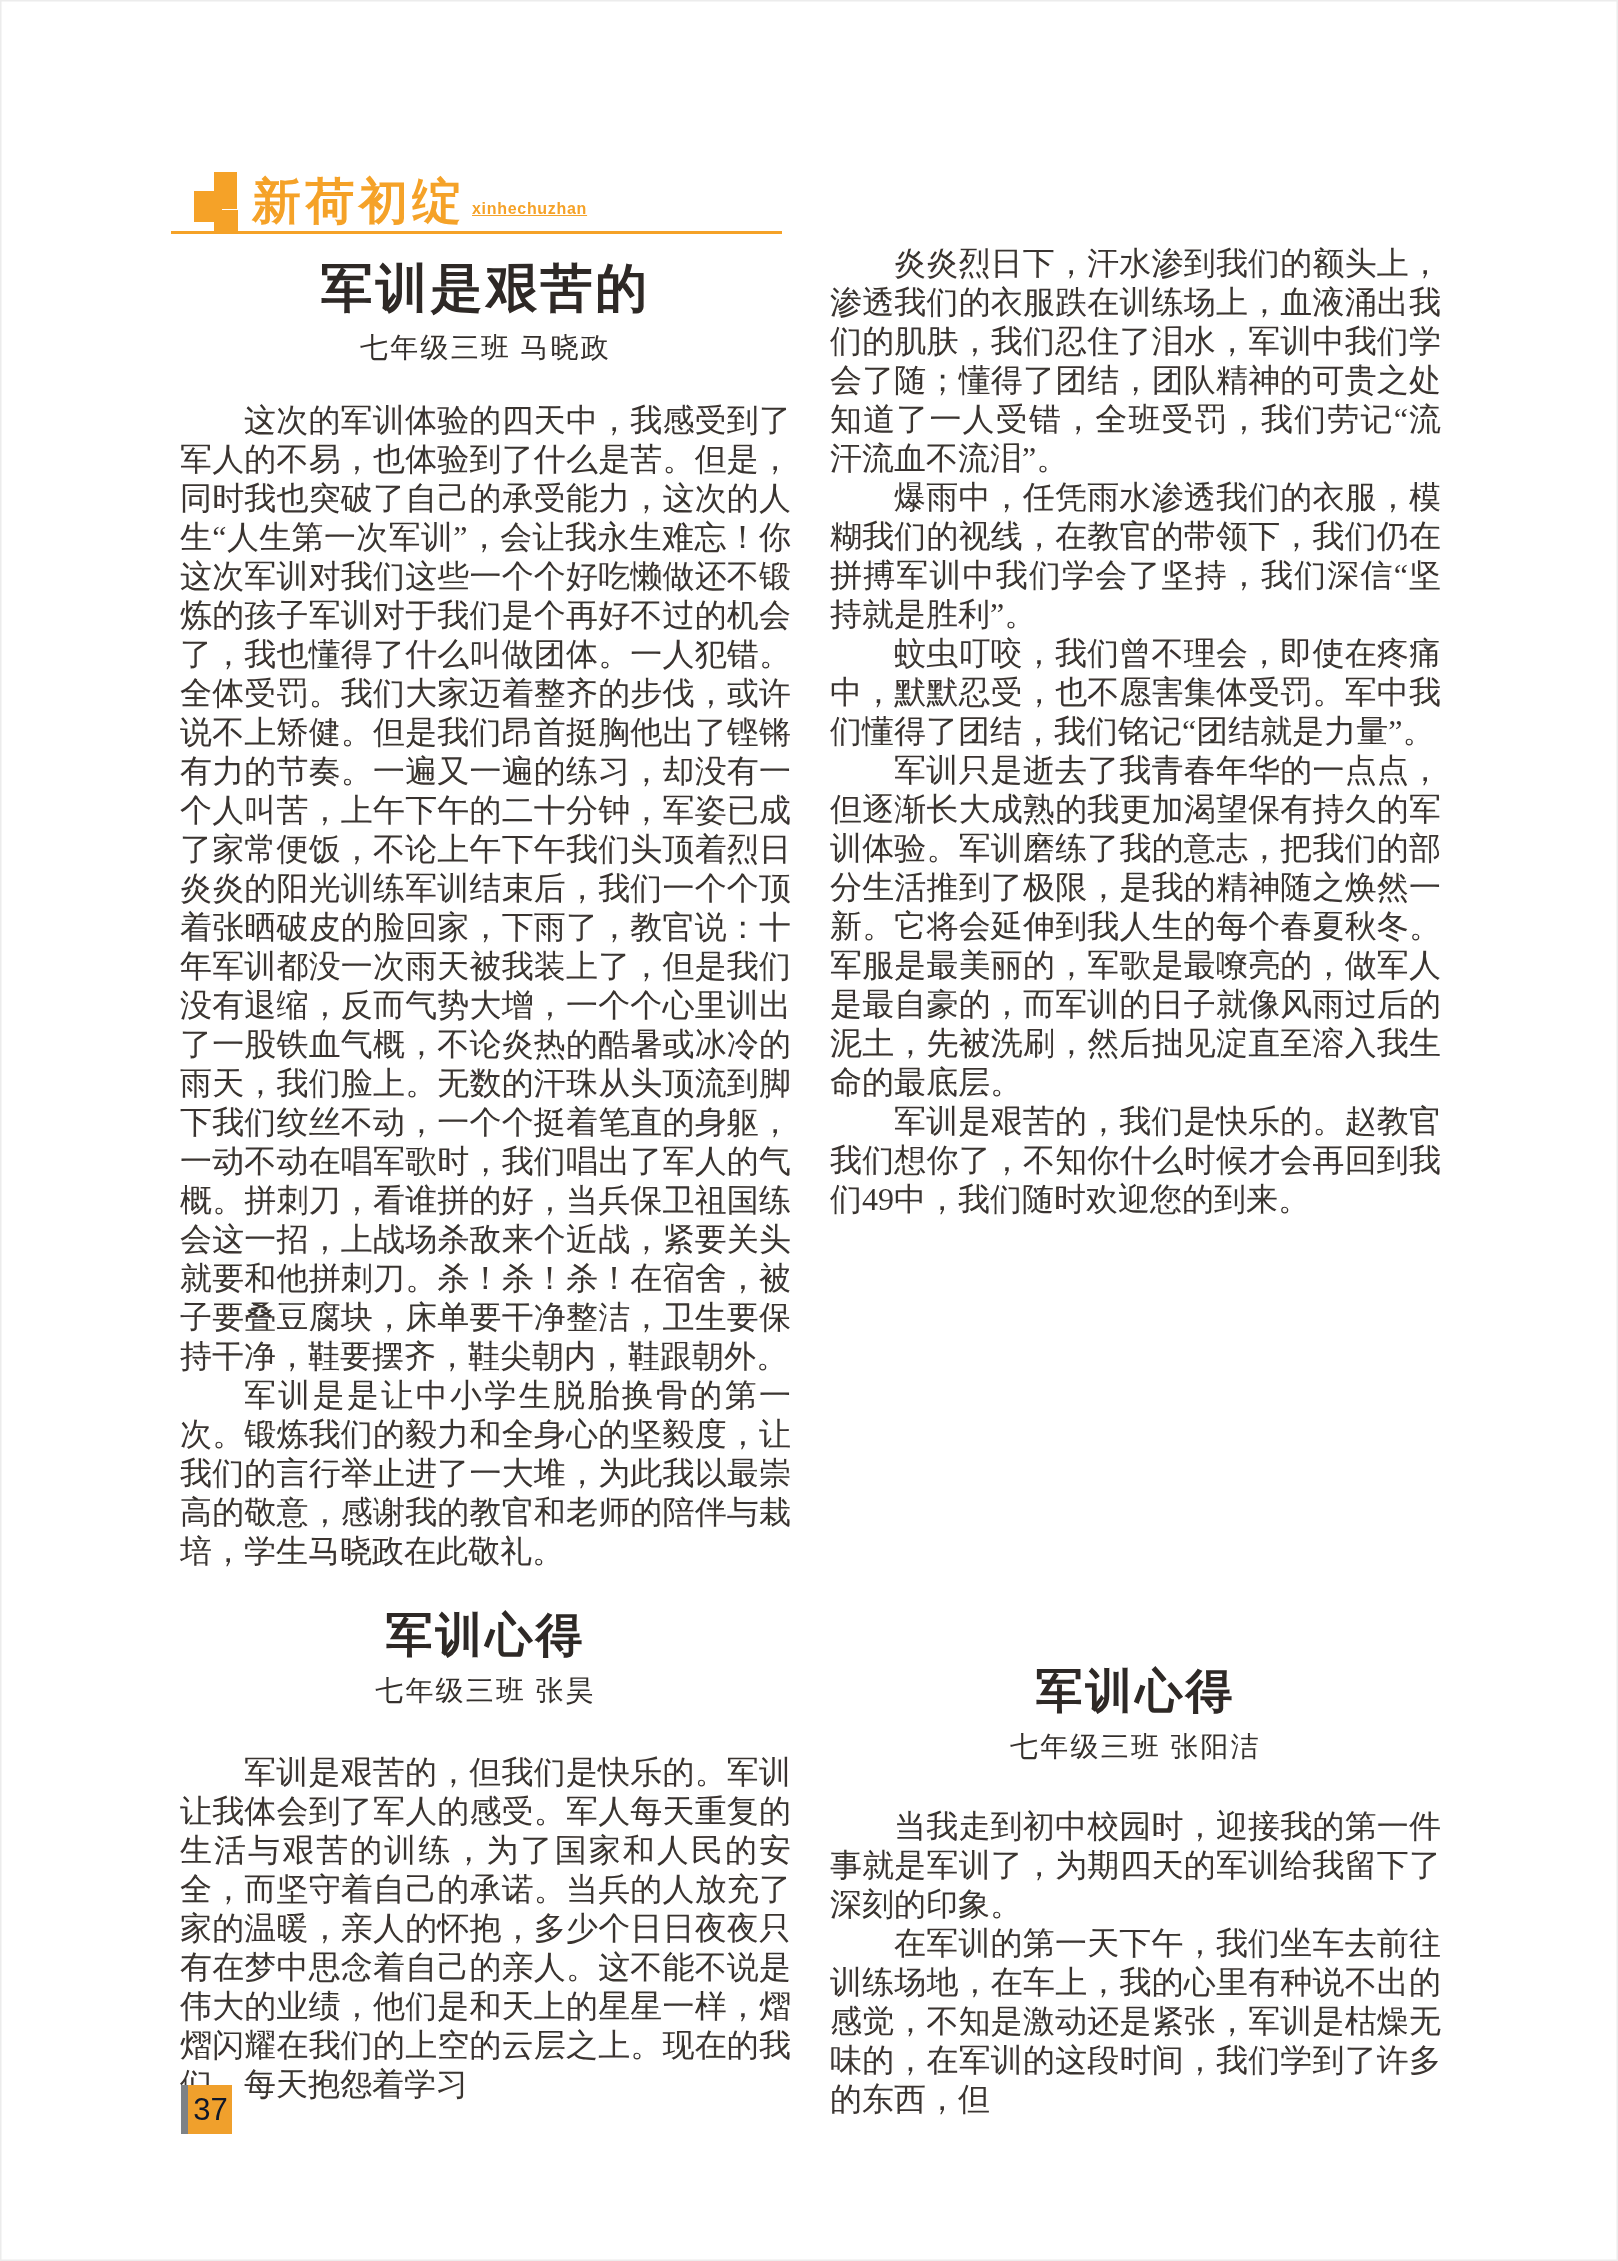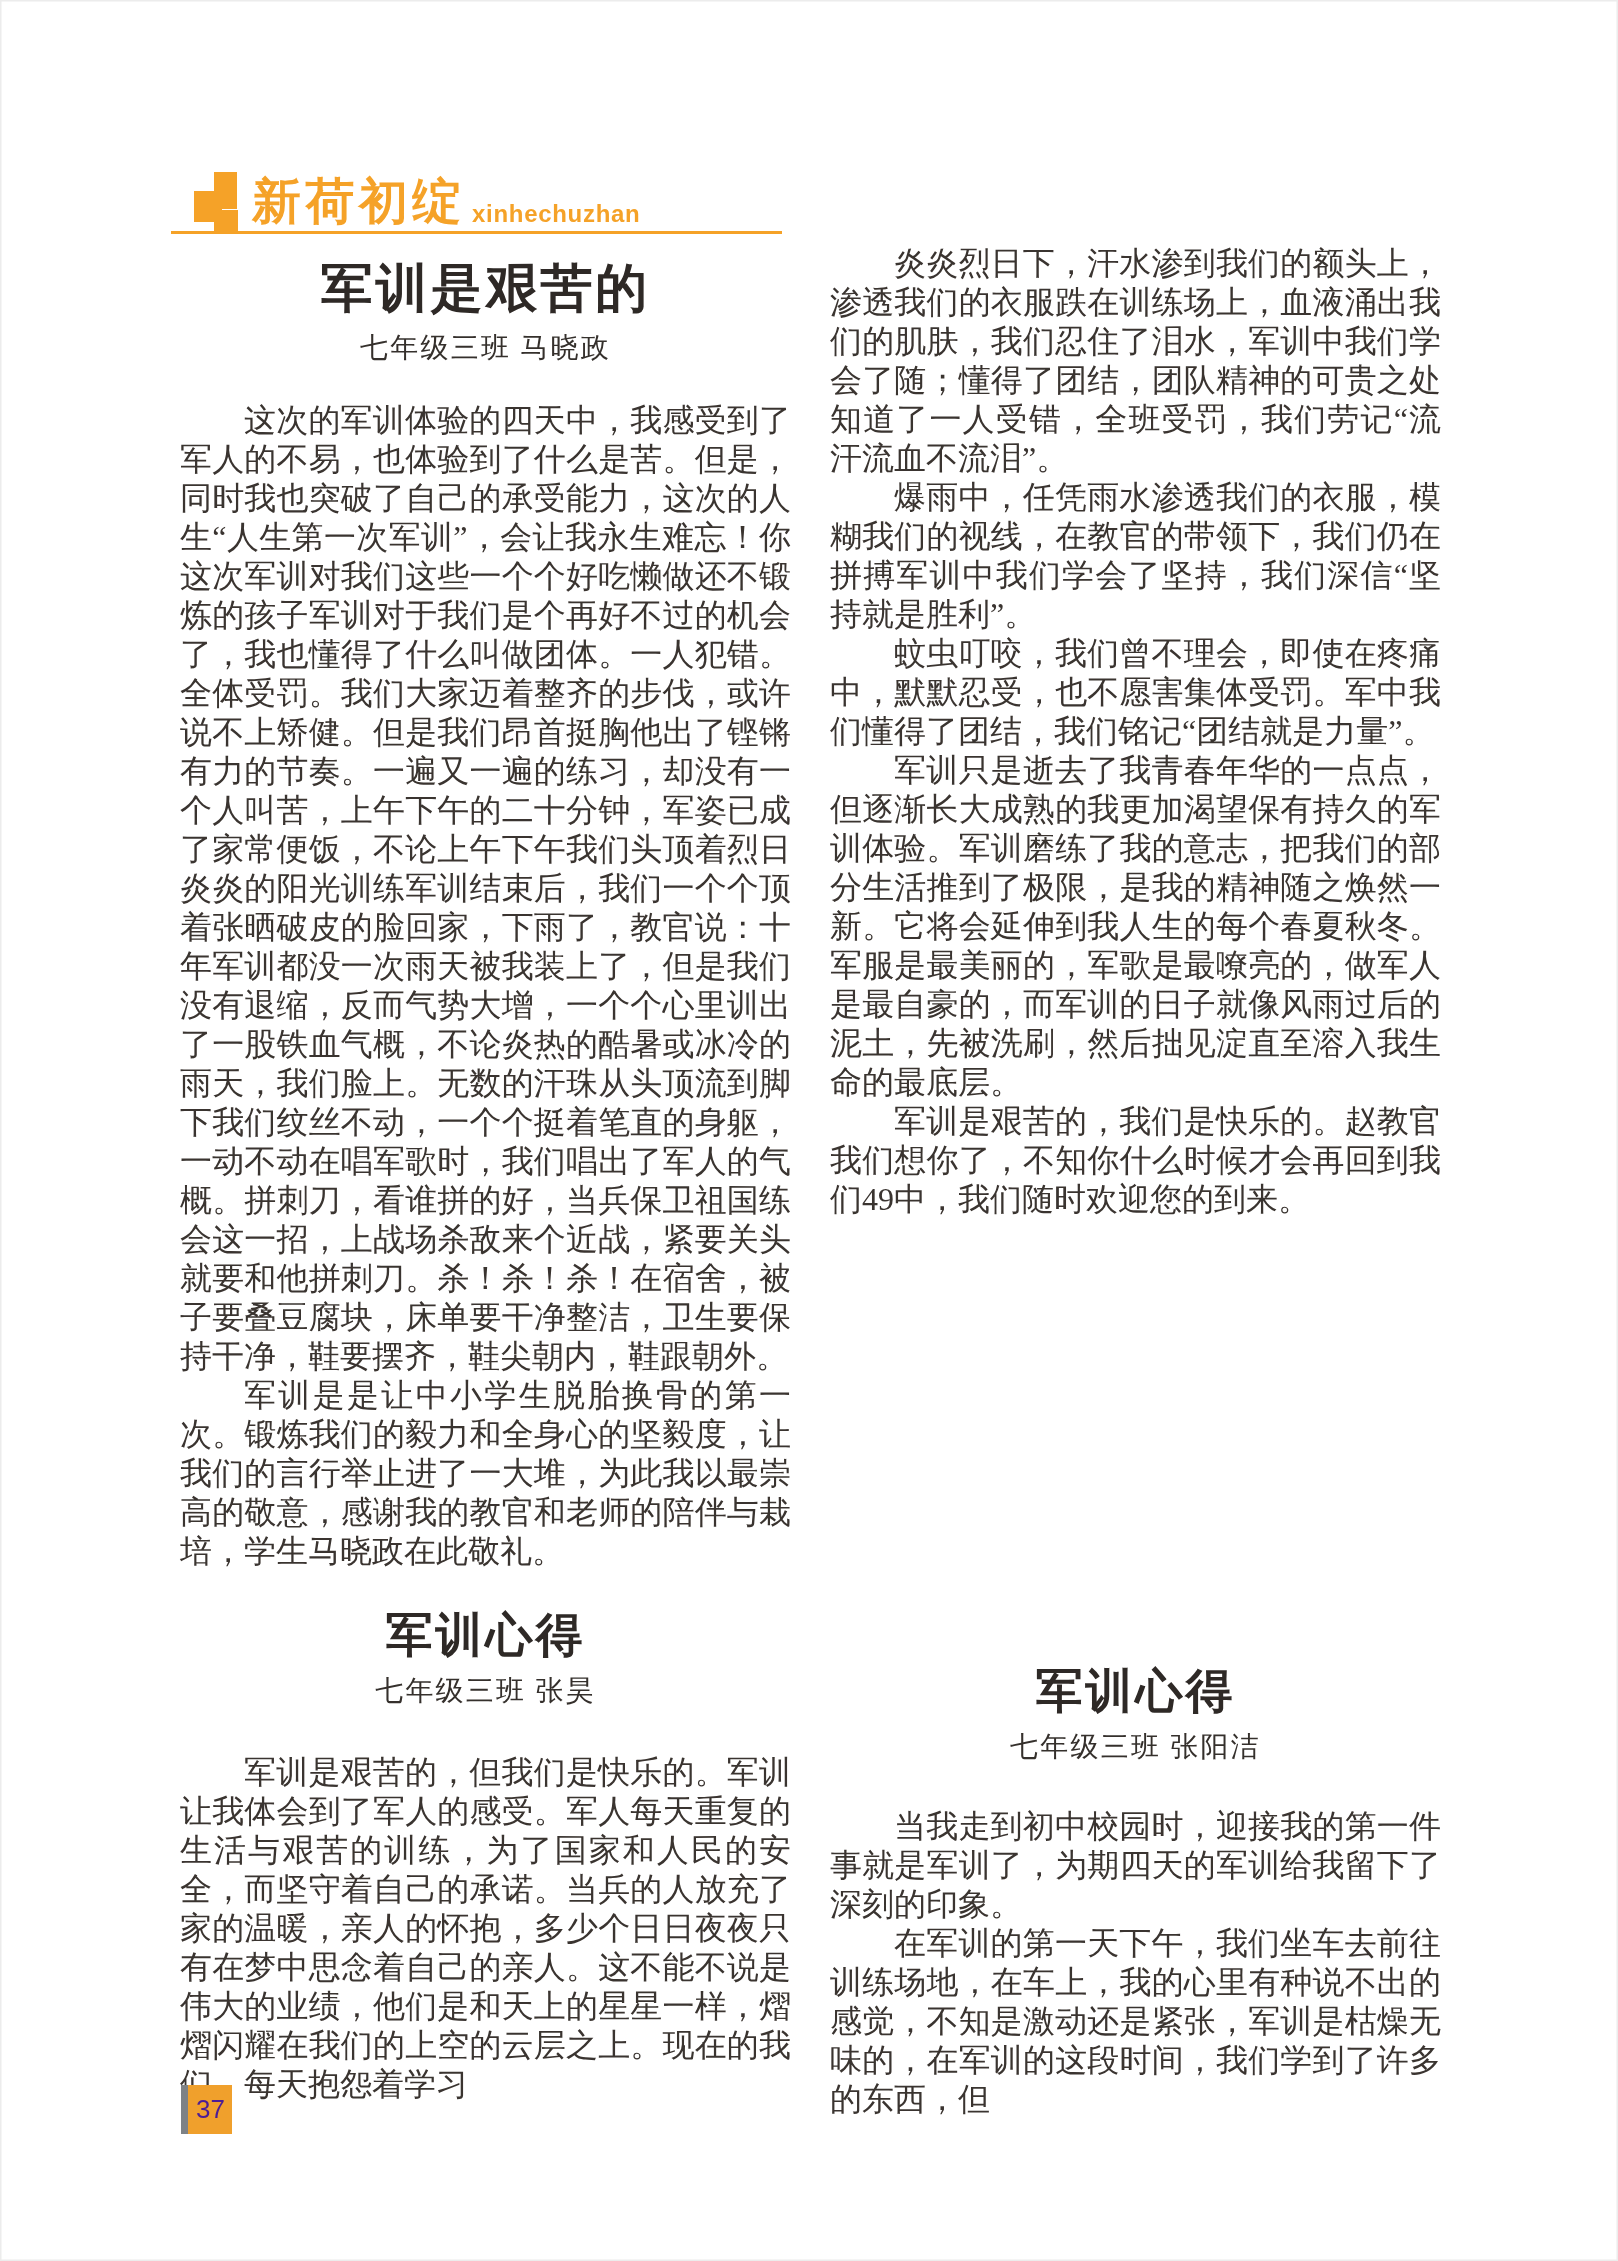--- a/index.html
+++ b/index.html
@@ -22,22 +22,23 @@
   .brand-logo .b3{position:absolute;left:20px;top:38px;width:23.5px;height:22px;background:var(--accent);}
   .brand-cn{
     position:absolute;left:252px;top:169px;
     font-family:Liberation Serif, serif;
     font-size:49px;font-weight:bold;letter-spacing:4.4px;
     color:var(--accent);
   }
   .brand-en{
     position:absolute;left:472px;top:200px;
     font-family:"Liberation Sans", sans-serif;
-    font-size:24px;font-weight:bold;letter-spacing:0.7px;
+    font-size:16px;font-weight:bold;letter-spacing:0.7px;
     color:var(--accent);
+    text-decoration:underline;
   }
   .header-rule{position:absolute;left:171px;top:231px;width:611px;height:2.9px;background:var(--accent);}
 
   
   .article{position:absolute;width:611px;}
   .article .title{
     margin:0;text-align:center;font-weight:700;color:#2e2926;
     font-size:52px;line-height:1.15;letter-spacing:2.9px;
   }
   .article .title.small{font-size:47px;}
@@ -58,21 +59,21 @@
   #article-3{left:830px;top:1664px;}
   #article-3 .body{margin-top:41px;font-family:Liberation Serif, serif;}
 
   
   .page-num{position:absolute;left:181px;top:2085px;display:flex;}
   .page-num .shadow{width:7.4px;height:49px;background:#7e8286;}
   .page-num .box{
     width:44px;height:49px;background:var(--accent-box);
     display:flex;align-items:center;justify-content:center;
     font-family:"Liberation Sans", sans-serif;
-    font-size:26px;color:#4c1d95;
+    font-size:31px;color:#0f172a;
   }
 
   :root{--accent:#F5A228;--accent-box:#F0A02C;}
 </style>
 </head>
 <body>
 
 <div class="brand-logo">
   <div class="b1"></div>
   <div class="b2"></div>

